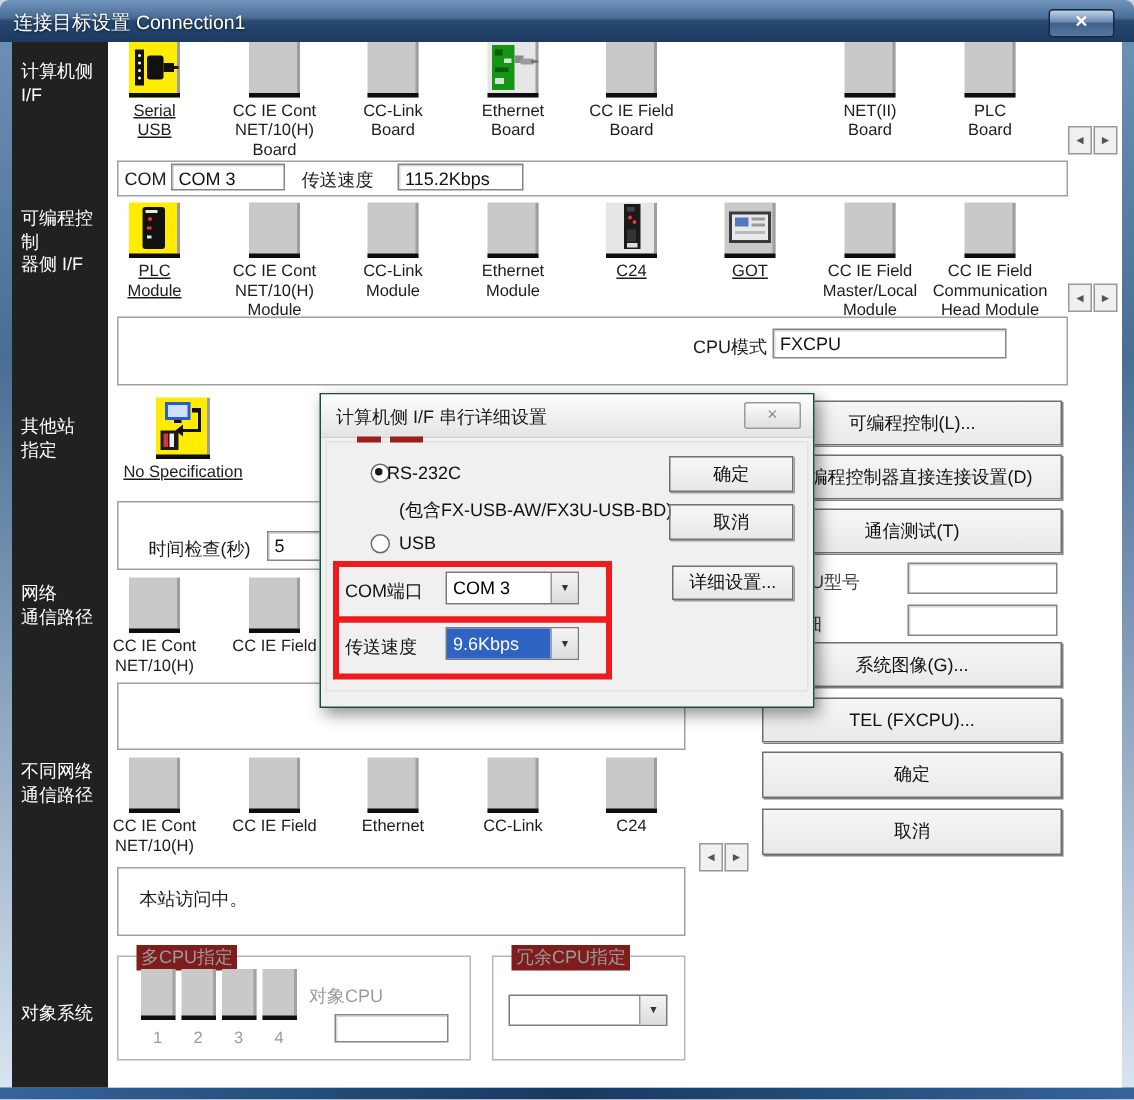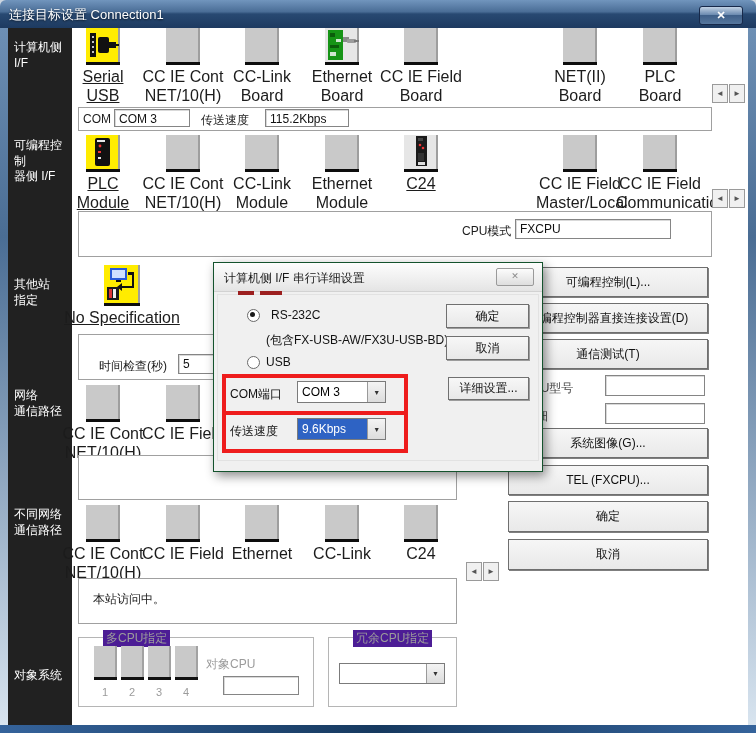--- a/index.html
+++ b/index.html
@@ -20,34 +20,34 @@
   .sidebar{position:absolute;left:8px;top:28px;width:64px;height:697px;background:#212121;}
   .side-label{position:absolute;left:6px;color:#fff;font-size:12px;line-height:1.3;white-space:pre-line;}
   
   .content{position:absolute;left:72px;top:28px;width:676px;height:697px;background:#fff;}
   .cell{position:absolute;width:88px;text-align:center;cursor:pointer;}
   .icon{width:34px;height:34px;background:#c9c9c9;margin:0 auto;position:relative;
     border-bottom:3px solid #0d0d0d;box-shadow:inset -2px 0 0 #9e9e9e;}
   .icon.yellow{background:#ffec00;}
   .icon.light{background:#e6e6e6;}
   .icon svg{position:absolute;left:0;top:0;}
-  .lbl{display:block;margin-top:3px;font-size:16px;line-height:1.18;color:#1c1c1c;white-space:pre-line;}
+  .lbl{display:block;margin-top:3px;font-size:11px;line-height:1.18;color:#1c1c1c;white-space:pre-line;}
   .lbl.u{text-decoration:underline;}
   .panel{position:absolute;border:1px solid #a0a0a0;background:#fff;}
   .field{position:absolute;border:1px solid #858585;box-shadow:inset 1px 1px 0 #d9d9d9;background:#fff;
     font-size:12px;color:#111;padding:2px 4px;box-sizing:border-box;}
   .plain-label{position:absolute;font-size:12px;color:#1c1c1c;white-space:nowrap;}
   .btn{position:absolute;background:linear-gradient(180deg,#f6f6f6,#e9e9e9);border:1px solid #6f6f6f;
     box-shadow:1px 1px 0 rgba(0,0,0,.5);font-size:12px;color:#111;text-align:center;cursor:pointer;
     display:flex;align-items:center;justify-content:center;box-sizing:border-box;}
   .scrollpair{position:absolute;display:flex;gap:1px;}
   .sbtn{width:14px;height:17px;background:#f0f0f0;border:1px solid #9a9a9a;font-size:8px;color:#555;
     display:flex;align-items:center;justify-content:center;cursor:pointer;}
   .groupbox{position:absolute;border:1px solid #b5b5b5;}
-  .legend{position:absolute;top:-8px;left:24px;background:#4c1d95;padding:0 3px;font-size:12px;color:#9b9b9b;}
+  .legend{position:absolute;top:-8px;left:12px;background:#7f1d1d;padding:0 3px;font-size:12px;color:#9b9b9b;}
   .dis{color:#9b9b9b;}
   .mcpu-icon{position:absolute;width:23px;height:31px;background:#c9c9c9;border-bottom:3px solid #111;
     box-shadow:inset -2px 0 0 #a2a2a2;}
   .mcpu-num{position:absolute;font-size:11px;color:#9b9b9b;}
   
   .modal{position:absolute;left:213px;top:262px;width:328px;height:208px;background:#f0f0f0;
     border:1px solid #14532d;box-shadow:3px 4px 10px rgba(0,0,0,.45);z-index:10;}
   .modal-title{position:absolute;left:0;top:0;right:0;height:28px;
     background:linear-gradient(180deg,#fdfdfd,#ececec 70%,#e4e4e4);border-bottom:1px solid #d2d2d2;}
   .modal-title-text{position:absolute;left:10px;top:7px;font-size:12px;color:#1a1a1a;}
@@ -202,20 +202,33 @@
             <rect x="12" y="1" width="11" height="30" fill="#1a1a1a"></rect>
           <rect x="14" y="3" width="5" height="3" fill="#444"></rect>
             <circle cx="16" cy="10" r="1.3" fill="#e33"></circle>
           <circle cx="19" cy="13" r="1.3" fill="#e33"></circle>
             <rect x="14" y="18" width="6" height="8" fill="#333"></rect>
           <rect x="14" y="27" width="7" height="3" fill="#ddd"></rect>
           </svg>
       </div>
       <span class="lbl u">C24</span>
     </div>
+    <div class="cell" style="left:384px;top:107px">
+      <div class="icon">
+        <svg width="34" height="34">
+            <rect x="3" y="6" width="28" height="21" fill="#3a3a3a"></rect>
+          <rect x="5" y="8" width="24" height="17" fill="#e9e9e9"></rect>
+          <rect x="7" y="10" width="9" height="6" fill="#5577bb"></rect>
+            <rect x="18" y="10" width="9" height="2" fill="#999"></rect>
+          <rect x="18" y="14" width="9" height="2" fill="#999"></rect>
+            <rect x="7" y="19" width="20" height="2" fill="#bbb"></rect>
+          </svg>
+      </div>
+      <span class="lbl u">GOT</span>
+    </div>
     <div class="cell" style="left:464px;top:107px">
       <div class="icon"></div>
       <span class="lbl">CC IE Field
 Master/Local
 Module</span>
     </div>
     <div class="cell" style="left:544px;top:107px">
       <div class="icon"></div>
       <span class="lbl">CC IE Field
 Communication
@@ -330,21 +343,21 @@
   <div class="modal">
     <div class="modal-title">
       <span class="modal-title-text">计算机侧 I/F 串行详细设置</span>
       <div class="modal-close">✕</div>
     </div>
     <div class="modal-inner"></div>
     <div class="red-mark" style="left:24px;top:28px;width:16px;height:4px"></div>
     <div class="red-mark" style="left:46px;top:28px;width:22px;height:4px"></div>
 
     <div class="radio on" style="left:33px;top:46px"></div>
-    <span class="m-label" style="left:57px;top:45px">RS-232C</span>
+    <span class="m-label" style="left:44px;top:45px">RS-232C</span>
     <span class="m-label" style="left:52px;top:69px">(包含FX-USB-AW/FX3U-USB-BD)</span>
     <div class="radio" style="left:33px;top:93px"></div>
     <span class="m-label" style="left:52px;top:92px">USB</span>
 
     <span class="m-label" style="left:16px;top:123px">COM端口</span>
     <div class="combo" style="left:83px;top:118px;width:89px">
       <span class="cv">COM 3</span>
       <span class="ca">▼</span>
     </div>
     <div class="redbox" style="left:8px;top:111px;width:178px;height:33px"></div>

